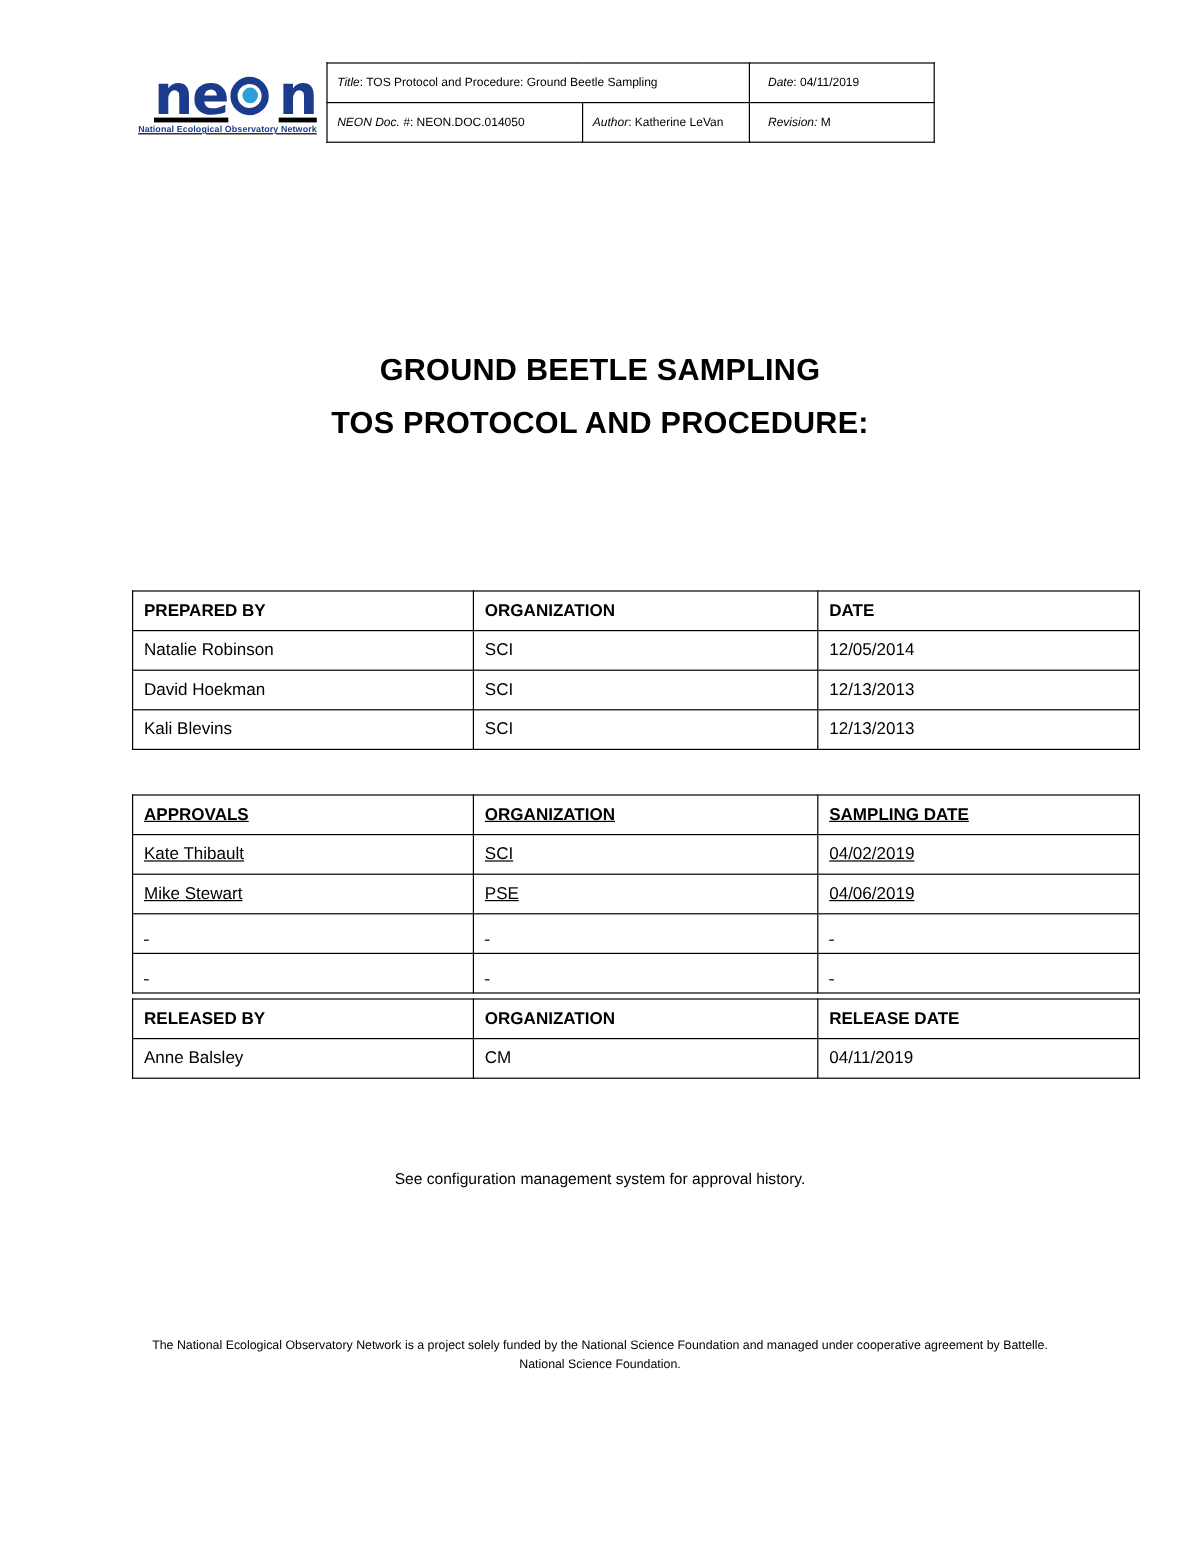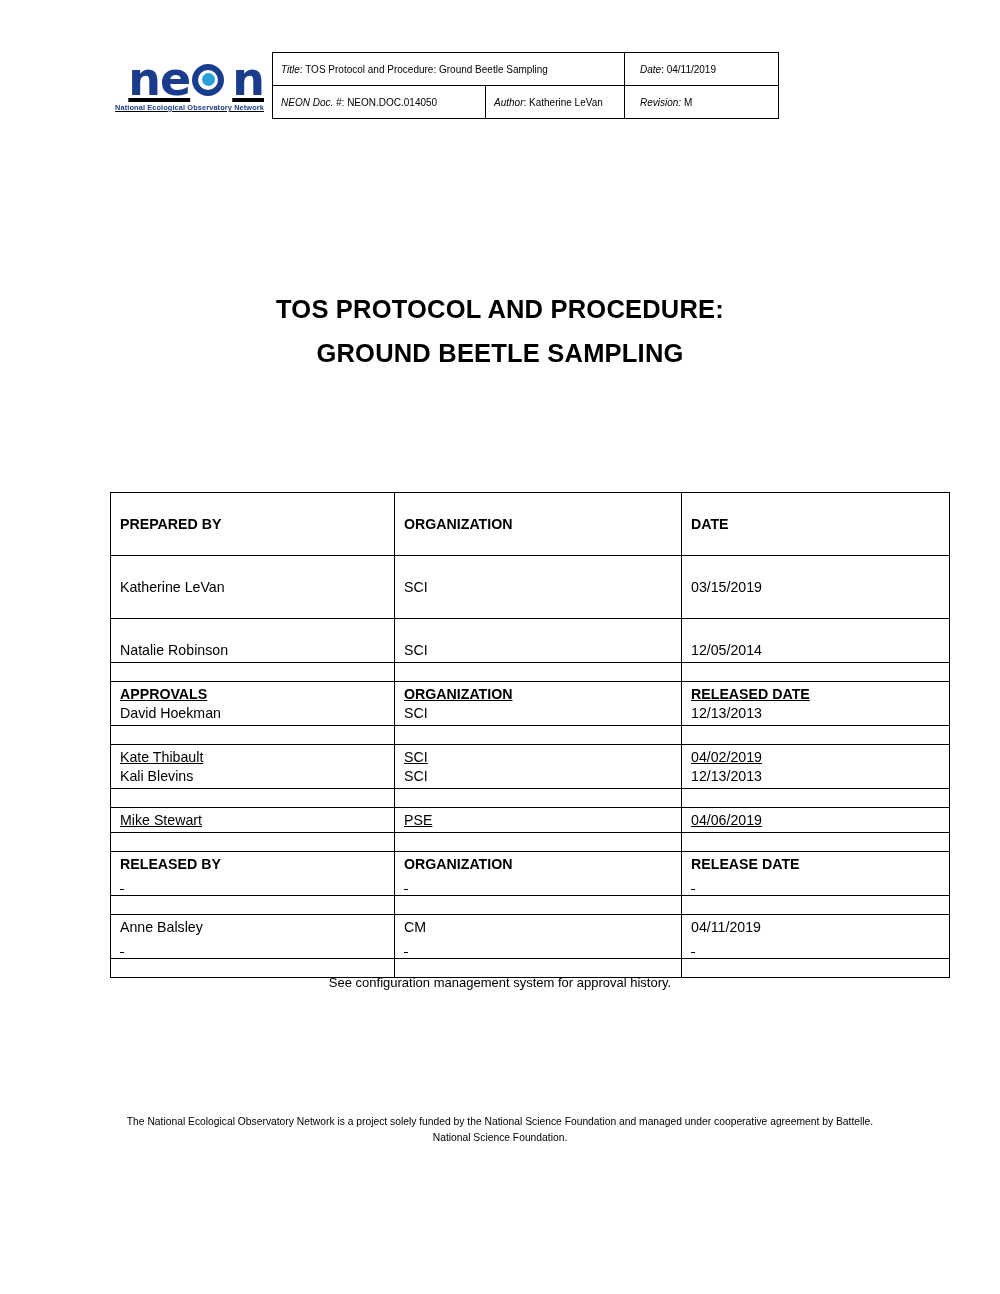--- a/index.html
+++ b/index.html
@@ -117,21 +117,21 @@
   .sig-table {
     position: absolute;
     left: 110px;
     width: 782px;
     border-collapse: collapse;
     table-layout: fixed;
   }
   .sig-table td, .sig-table th {
     border: 1px solid #000000;
     height: 22px;
-    padding: 20px 9px;
+    padding: 5px 9px;
     font-size: 14.2px;
     text-align: left;
     vertical-align: middle;
   }
   .sig-table th {
     font-weight: bold;
   }
   .sig-table .col-a { width: 265px; }
   .sig-table .col-b { width: 268px; }
   .sig-table .col-c { width: 249px; }
@@ -187,37 +187,32 @@
       <tr>
         <td class="c1"><span class="lbl">NEON Doc. #</span><span>:  NEON.DOC.014050</span></td>
         <td style="width:122px"><span class="lbl">Author</span><span>: Katherine LeVan</span></td>
         <td class="c3"><span class="lbl">Revision:</span><span>  M</span></td>
       </tr>
     </tbody>
       </table>
   </div>
 
   <div class="doc-title">
+    <div>GROUND BEETLE SAMPLING</div>
     <div>TOS PROTOCOL AND PROCEDURE:</div>
-    <div>GROUND BEETLE SAMPLING</div>
   </div>
 
   <table class="sig-table" id="prepared-table">
     <tbody>
         <tr>
       <th class="col-a">PREPARED BY</th>
       <th class="col-b">ORGANIZATION</th>
       <th class="col-c">DATE</th>
     </tr>
     <tr>
-      <td>Katherine LeVan</td>
-      <td>SCI</td>
-      <td>03/15/2019</td>
-    </tr>
-    <tr>
       <td>Natalie Robinson</td>
       <td>SCI</td>
       <td>12/05/2014</td>
     </tr>
     <tr>
       <td>David Hoekman</td>
       <td>SCI</td>
       <td>12/13/2013</td>
     </tr>
     <tr>
@@ -226,21 +221,21 @@
       <td>12/13/2013</td>
     </tr>
   </tbody>
     </table>
 
   <table class="sig-table" id="approvals-table">
     <tbody>
         <tr>
       <th class="col-a">APPROVALS</th>
       <th class="col-b">ORGANIZATION</th>
-      <th class="col-c">RELEASED DATE</th>
+      <th class="col-c">SAMPLING DATE</th>
     </tr>
     <tr>
       <td>Kate Thibault</td>
       <td>SCI</td>
       <td>04/02/2019</td>
     </tr>
     <tr>
       <td>Mike Stewart</td>
       <td>PSE</td>
       <td>04/06/2019</td>

